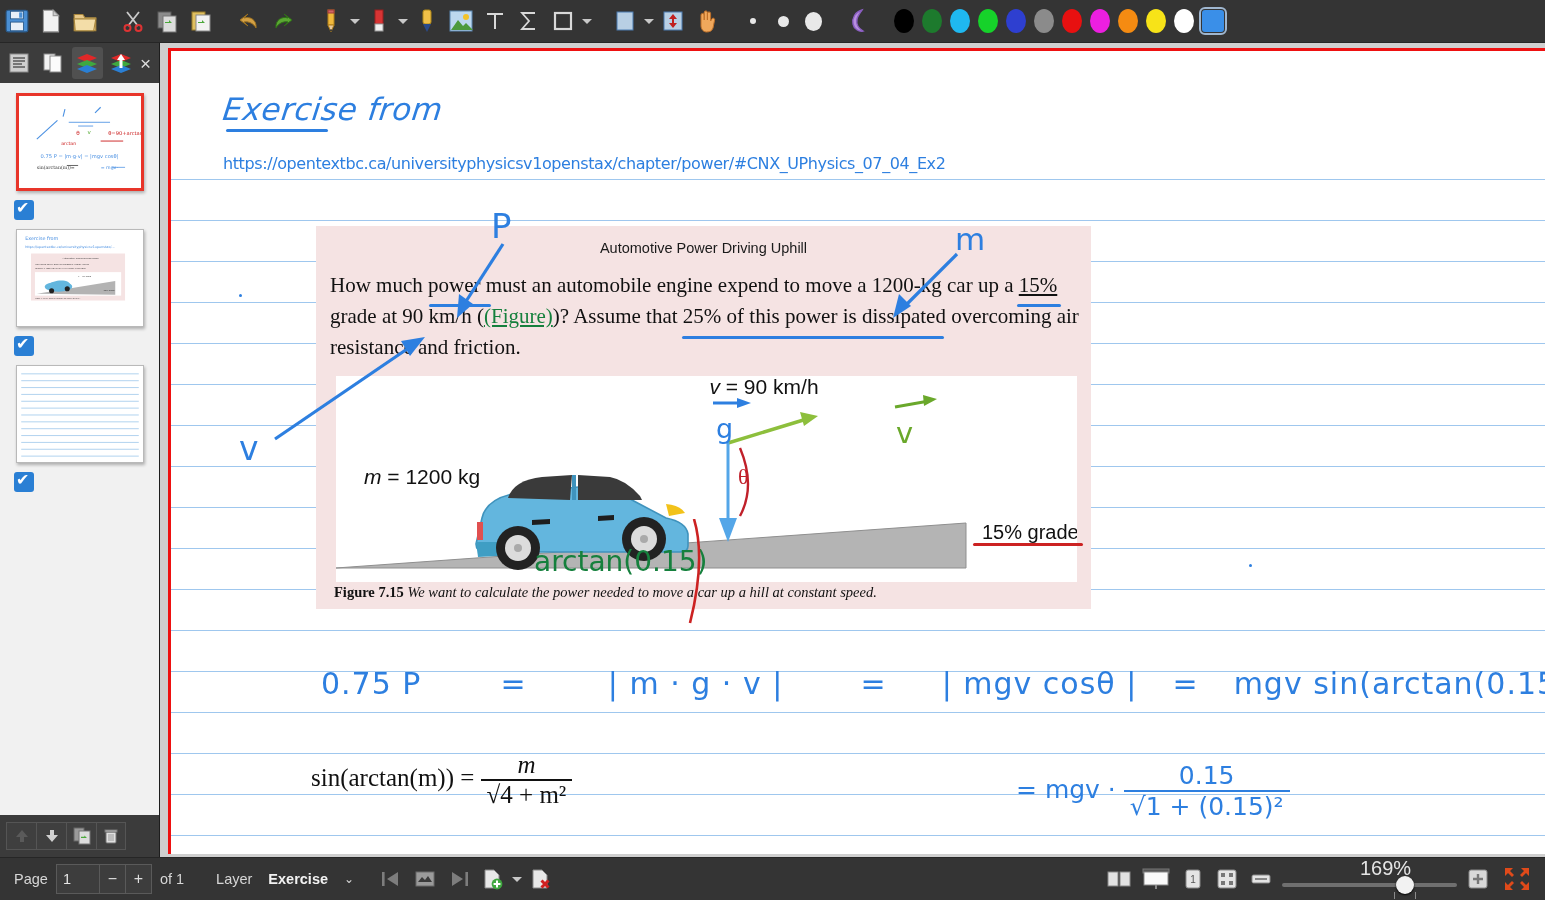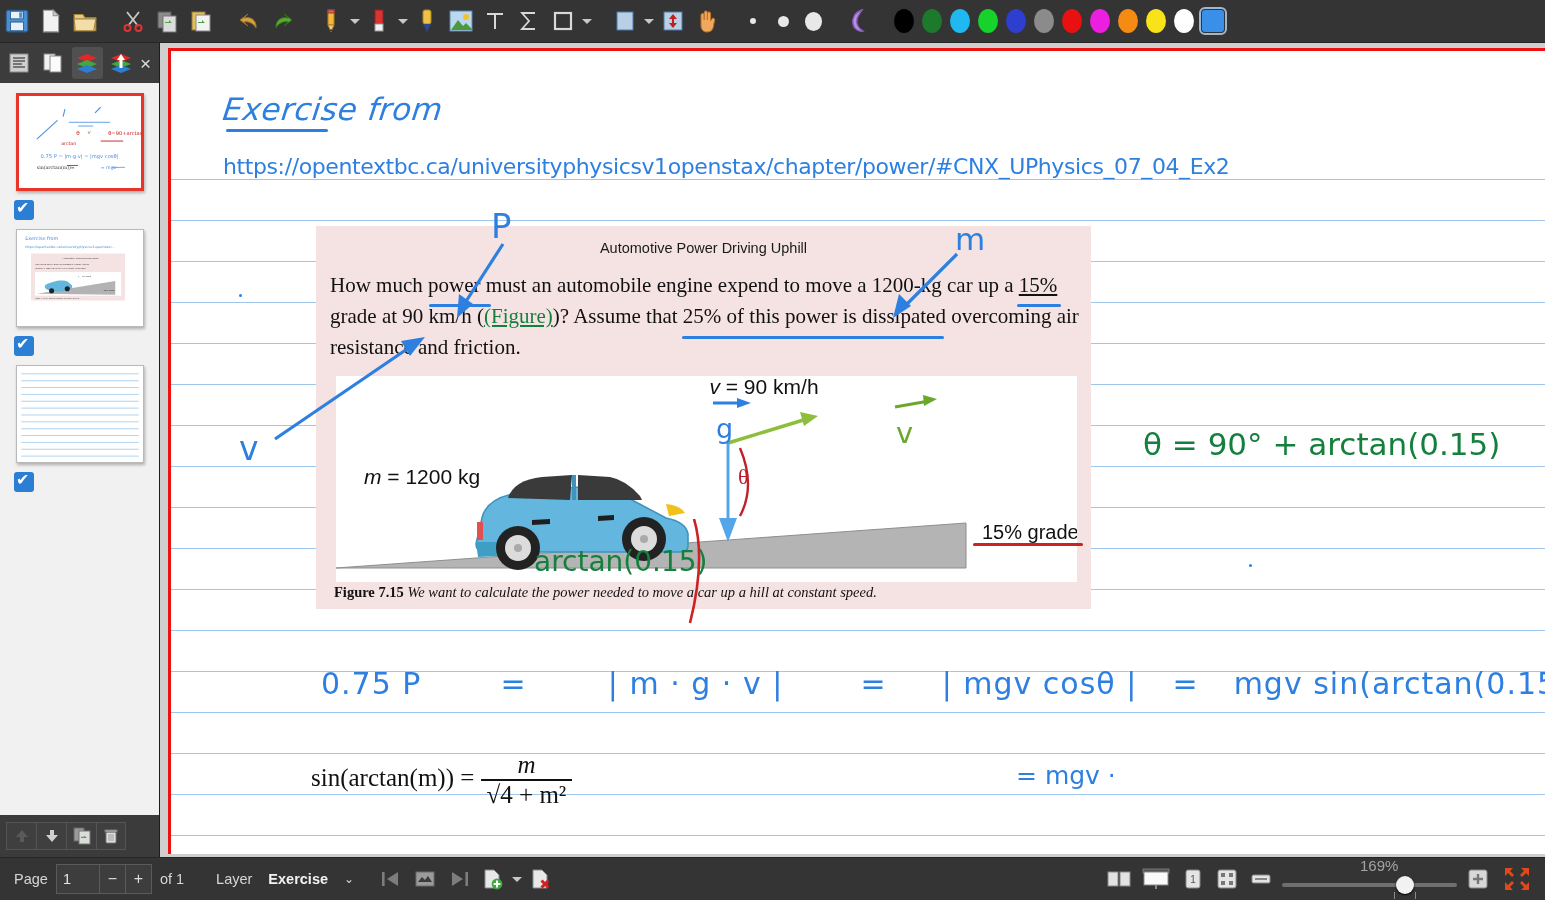--- a/index.html
+++ b/index.html
@@ -51,21 +51,21 @@
   .rule{ position:absolute; left:0; width:100%; height:1px; background:#7fb4e8; opacity:.75;}
 
   .hw{ position:absolute; font-family:"DejaVu Sans", sans-serif; color:#2d7fe0;}
   .blue{ color:#2d7fe0;} .red{ color:#15803d;}
 
   
   #hw-title{ left:52px; top:40px; font-size:31px; letter-spacing:.5px;
              transform:skewX(-7deg); font-style:italic; font-weight:500;}
   #hw-title-ul{ position:absolute; left:55px; top:78px; width:102px; height:3px;
                 background:#2d7fe0; border-radius:2px;}
-  #url1{ left:52px; top:103px; font-size:22px; font-family:"DejaVu Sans", sans-serif;
+  #url1{ left:52px; top:103px; font-size:16px; font-family:"DejaVu Sans", sans-serif;
          letter-spacing:-.4px; white-space:nowrap;}
   #url2{ left:285px; top:560px; font-size:25px; font-family:"DejaVu Sans", sans-serif;
          letter-spacing:-.3px; white-space:nowrap; z-index:6;}
 
   
   #fig{ position:absolute; left:145px; top:175px; width:775px; height:383px;
         background:#f5e3e3;}
   #fig-title{ position:absolute; top:14px; width:100%; text-align:center;
               font-family:"Liberation Sans", sans-serif; font-size:14.5px; color:#1a1a1a;}
   #fig-body{ position:absolute; left:14px; top:44px; width:750px;
@@ -99,21 +99,21 @@
            color:#d6d6d6; font-size:14.5px;}
   #status .lbl{ margin:0 8px;}
   .spin{ display:flex; align-items:center; height:30px; border:1px solid #5a5a5a; background:#3d3d3d;}
   .spin input{ width:42px; height:28px; background:#3d3d3d; border:none; color:#e6e6e6;
                font-size:14.5px; padding-left:6px; outline:none; font-family:"Liberation Sans",sans-serif;}
   .spin .pm{ width:26px; height:28px; display:flex; align-items:center; justify-content:center;
              color:#ddd; border-left:1px solid #5a5a5a; font-size:16px;}
   .st-btn{ width:30px; height:30px; display:flex; align-items:center; justify-content:center;
            border-radius:3px; margin:0 2px;}
   #zoomwrap{ position:relative; width:175px; height:40px; margin:0 4px;}
-  #zoompct{ position:absolute; left:78px; top:-2px; color:#a3a3a3; font-size:15px;}
+  #zoompct{ position:absolute; left:78px; top:-2px; color:#e5e5e5; font-size:20px;}
   #zoomtrack{ position:absolute; left:0; top:24px; width:175px; height:4px; background:#6f6f6f;
               border-radius:2px;}
   #zoomknob{ position:absolute; left:114px; top:17px; width:18px; height:18px; border-radius:50%;
              background:#f2f2f2; box-shadow:0 1px 2px #000;}
   .tickm{ position:absolute; top:33px; width:1px; height:7px; background:#8a8a8a;}
 </style>
 </head>
 <body>
 
 <div id="toolbar">
@@ -553,21 +553,20 @@
       <path d="M44 8 L30 4 L31 15 Z" fill="#6aa82b"></path>
     </svg>
 
     <div class="ann blue" style="left:545px; top:362px; font-size:27px; font-family:'DejaVu Sans',sans-serif;">g</div>
     <svg class="ann" style="left:540px; top:338px;" width="46" height="24">
       <line x1="2" y1="14" x2="30" y2="14" stroke="#2d7fe0" stroke-width="3"></line>
       <path d="M40 14 L26 9 L26 19 Z" fill="#2d7fe0"></path>
     </svg>
 
 
-    <div class="ann red" style="left:972px; top:375px; font-size:31px; font-family:'DejaVu Sans',sans-serif; white-space:nowrap;">θ = 90° + arctan(0.15)</div>
 
     <div id="eq1">
       <span>0.75 P</span>
       <span style="display:inline-block;width:58px"></span>
       <span>=</span>
       <span style="display:inline-block;width:60px"></span>
       <span>| m · g · v |</span>
       <span style="display:inline-block;width:56px"></span>
       <span>=</span>
       <span style="display:inline-block;width:34px"></span>
@@ -581,20 +580,24 @@
     <div id="eq2">
       <span>sin(arctan(m)) =</span>
       <span class="frac">
         <span class="num" style="font-style:italic">m</span>
         <span class="den">√4 + m²</span>
       </span>
     </div>
 
     <div id="eq3">
       <span>= mgv ·</span>
+      <span class="frac">
+        <span class="num">0.15</span>
+        <span class="den">√1 + (0.15)²</span>
+      </span>
     </div>
 
   </div>
 </div>
 
 <div id="status">
   <span class="lbl" style="margin-left:14px">Page</span>
 
   <div class="spin">
     <input type="text" value="1" style="">

